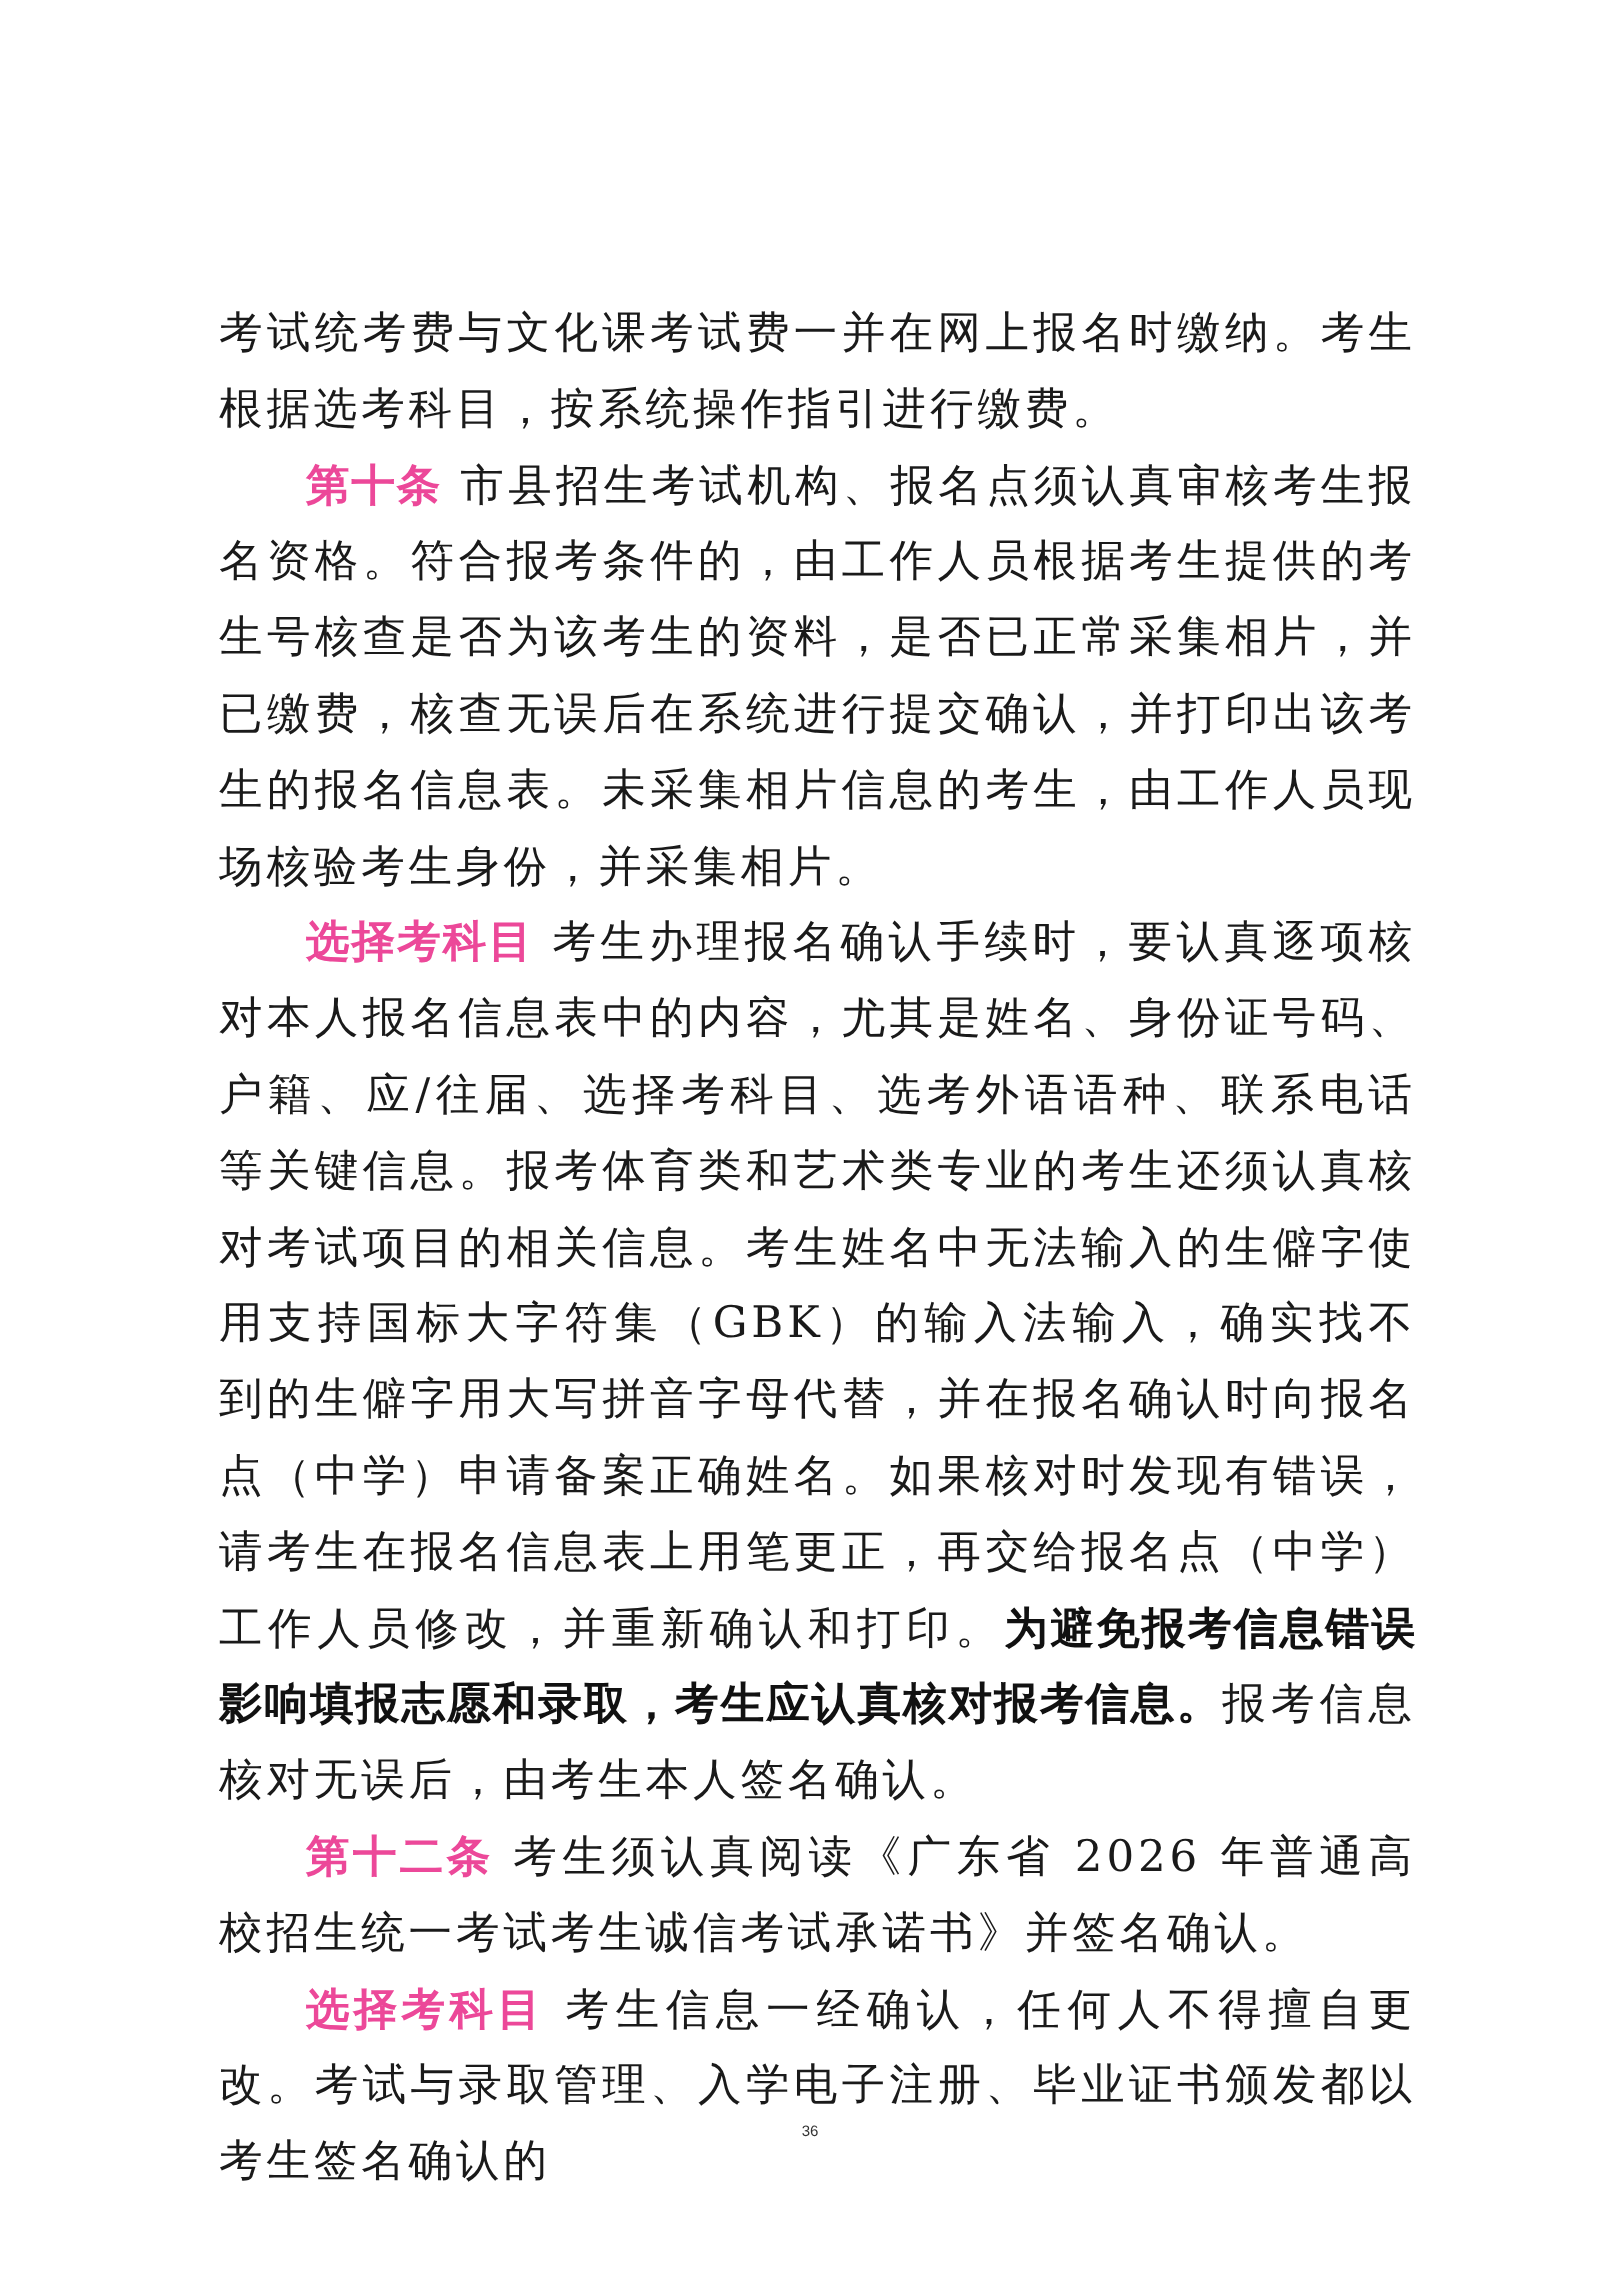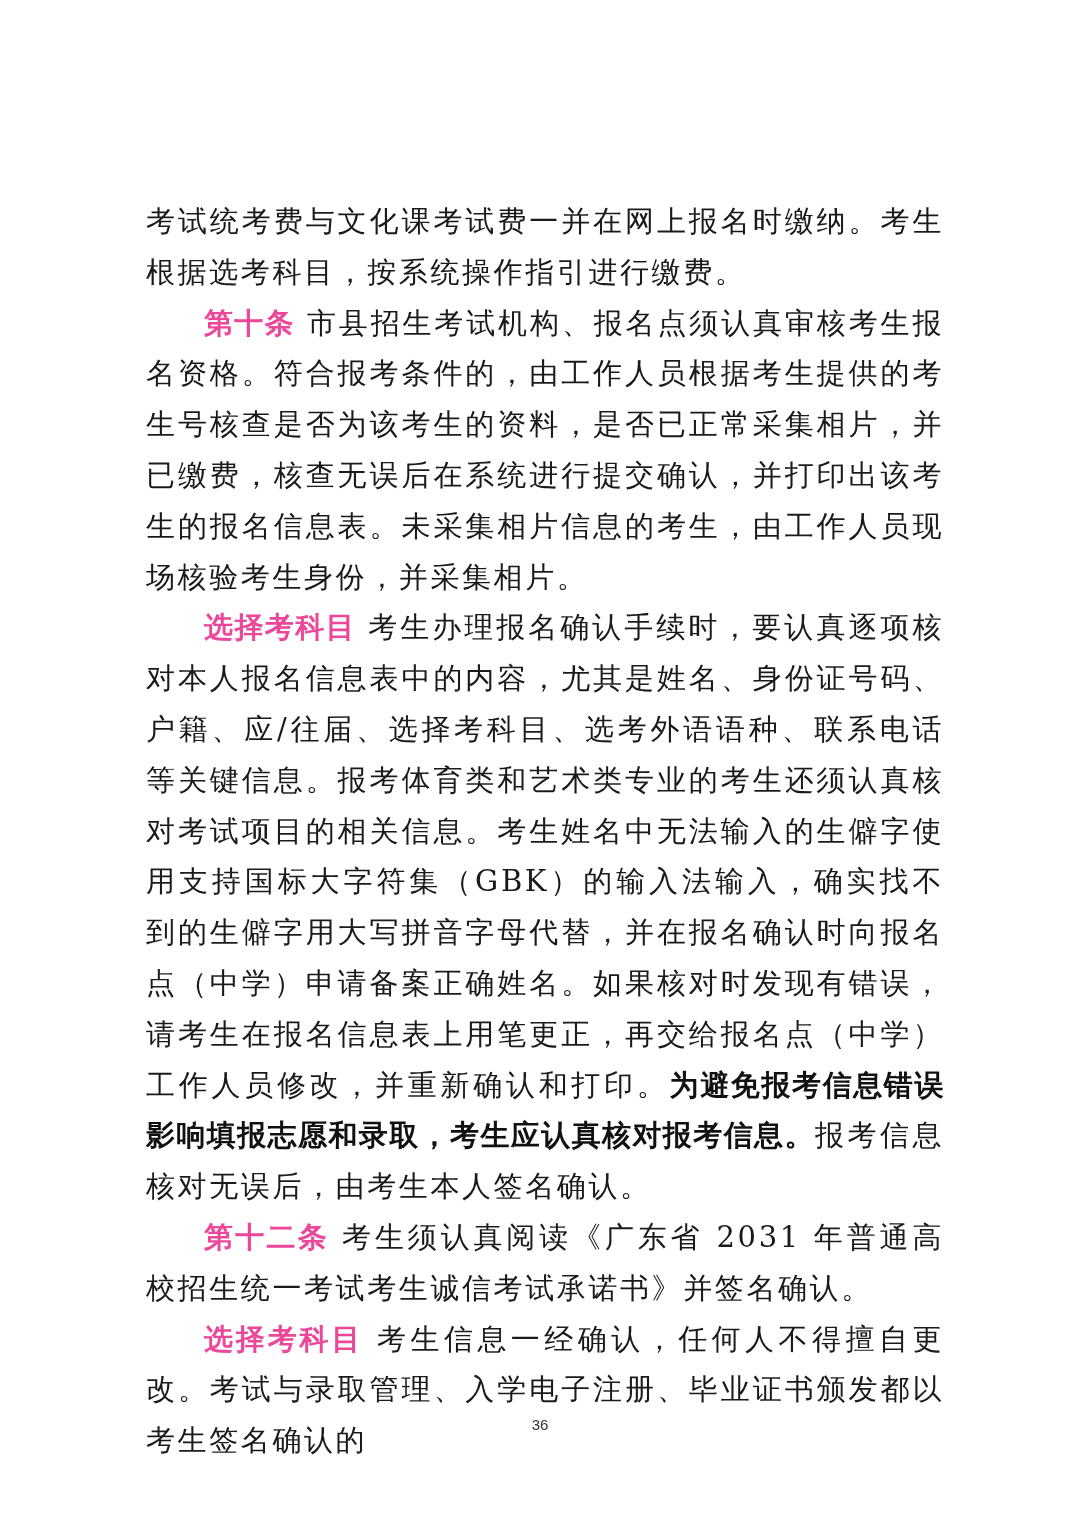--- a/index.html
+++ b/index.html
@@ -10,21 +10,21 @@
     font-family: "DejaVu Serif", "Liberation Serif", serif;
     font-size: 29px; line-height: 50.8px; color: #1a1a1a;
     letter-spacing: 2.6px;
   }
   .para { margin: 0; text-align: justify; text-align-last: left; }
   .para.indent { text-indent: 58px; }
   .article { font-family: "DejaVu Sans", "Liberation Sans", sans-serif; font-weight: bold; color: #ec4899; letter-spacing: 1px; margin-top: 37px; }
   .emph { font-family: "DejaVu Sans", "Liberation Sans", sans-serif; font-weight: bold; color: #111; letter-spacing: 0.5px; }
   .page-number {
     position: absolute; left: 0; width: 1080px; top: 1416px; text-align: center;
-    font-family: "Liberation Sans", "DejaVu Sans", sans-serif; font-size: 15px; color: #333;
+    font-family: "Liberation Sans", "DejaVu Sans", sans-serif; font-size: 10px; color: #333;
   }
 </style>
 </head>
 <body>
 
 <div class="page">
   <div class="content">
 
     <p class="para">
       <span>考试统考费与文化课考试费一并在网上报名时缴纳。考生根据选考科目，按系统操作指引进行缴费。</span>
@@ -32,21 +32,21 @@
 
     <p class="para indent">
       <span class="article">第十条</span><span> 市县招生考试机构、报名点须认真审核考生报名资格。符合报考条件的，由工作人员根据考生提供的考生号核查是否为该考生的资料，是否已正常采集相片，并已缴费，核查无误后在系统进行提交确认，并打印出该考生的报名信息表。未采集相片信息的考生，由工作人员现场核验考生身份，并采集相片。</span>
     </p>
 
     <p class="para indent">
       <span class="article">选择考科目</span><span> 考生办理报名确认手续时，要认真逐项核对本人报名信息表中的内容，尤其是姓名、身份证号码、户籍、应/往届、选择考科目、选考外语语种、联系电话等关键信息。报考体育类和艺术类专业的考生还须认真核对考试项目的相关信息。考生姓名中无法输入的生僻字使用支持国标大字符集（GBK）的输入法输入，确实找不到的生僻字用大写拼音字母代替，并在报名确认时向报名点（中学）申请备案正确姓名。如果核对时发现有错误，请考生在报名信息表上用笔更正，再交给报名点（中学）工作人员修改，并重新确认和打印。</span><span class="emph">为避免报考信息错误影响填报志愿和录取，考生应认真核对报考信息。</span><span>报考信息核对无误后，由考生本人签名确认。</span>
     </p>
 
     <p class="para indent">
-      <span class="article">第十二条</span><span> 考生须认真阅读《广东省 2031 年普通高校招生统一考试考生诚信考试承诺书》并签名确认。</span>
+      <span class="article">第十二条</span><span> 考生须认真阅读《广东省 2026 年普通高校招生统一考试考生诚信考试承诺书》并签名确认。</span>
     </p>
 
     <p class="para indent">
       <span class="article">选择考科目</span><span> 考生信息一经确认，任何人不得擅自更改。考试与录取管理、入学电子注册、毕业证书颁发都以考生签名确认的</span>
     </p>
 
   </div>
 
   <div class="page-number">36</div>
 </div>

